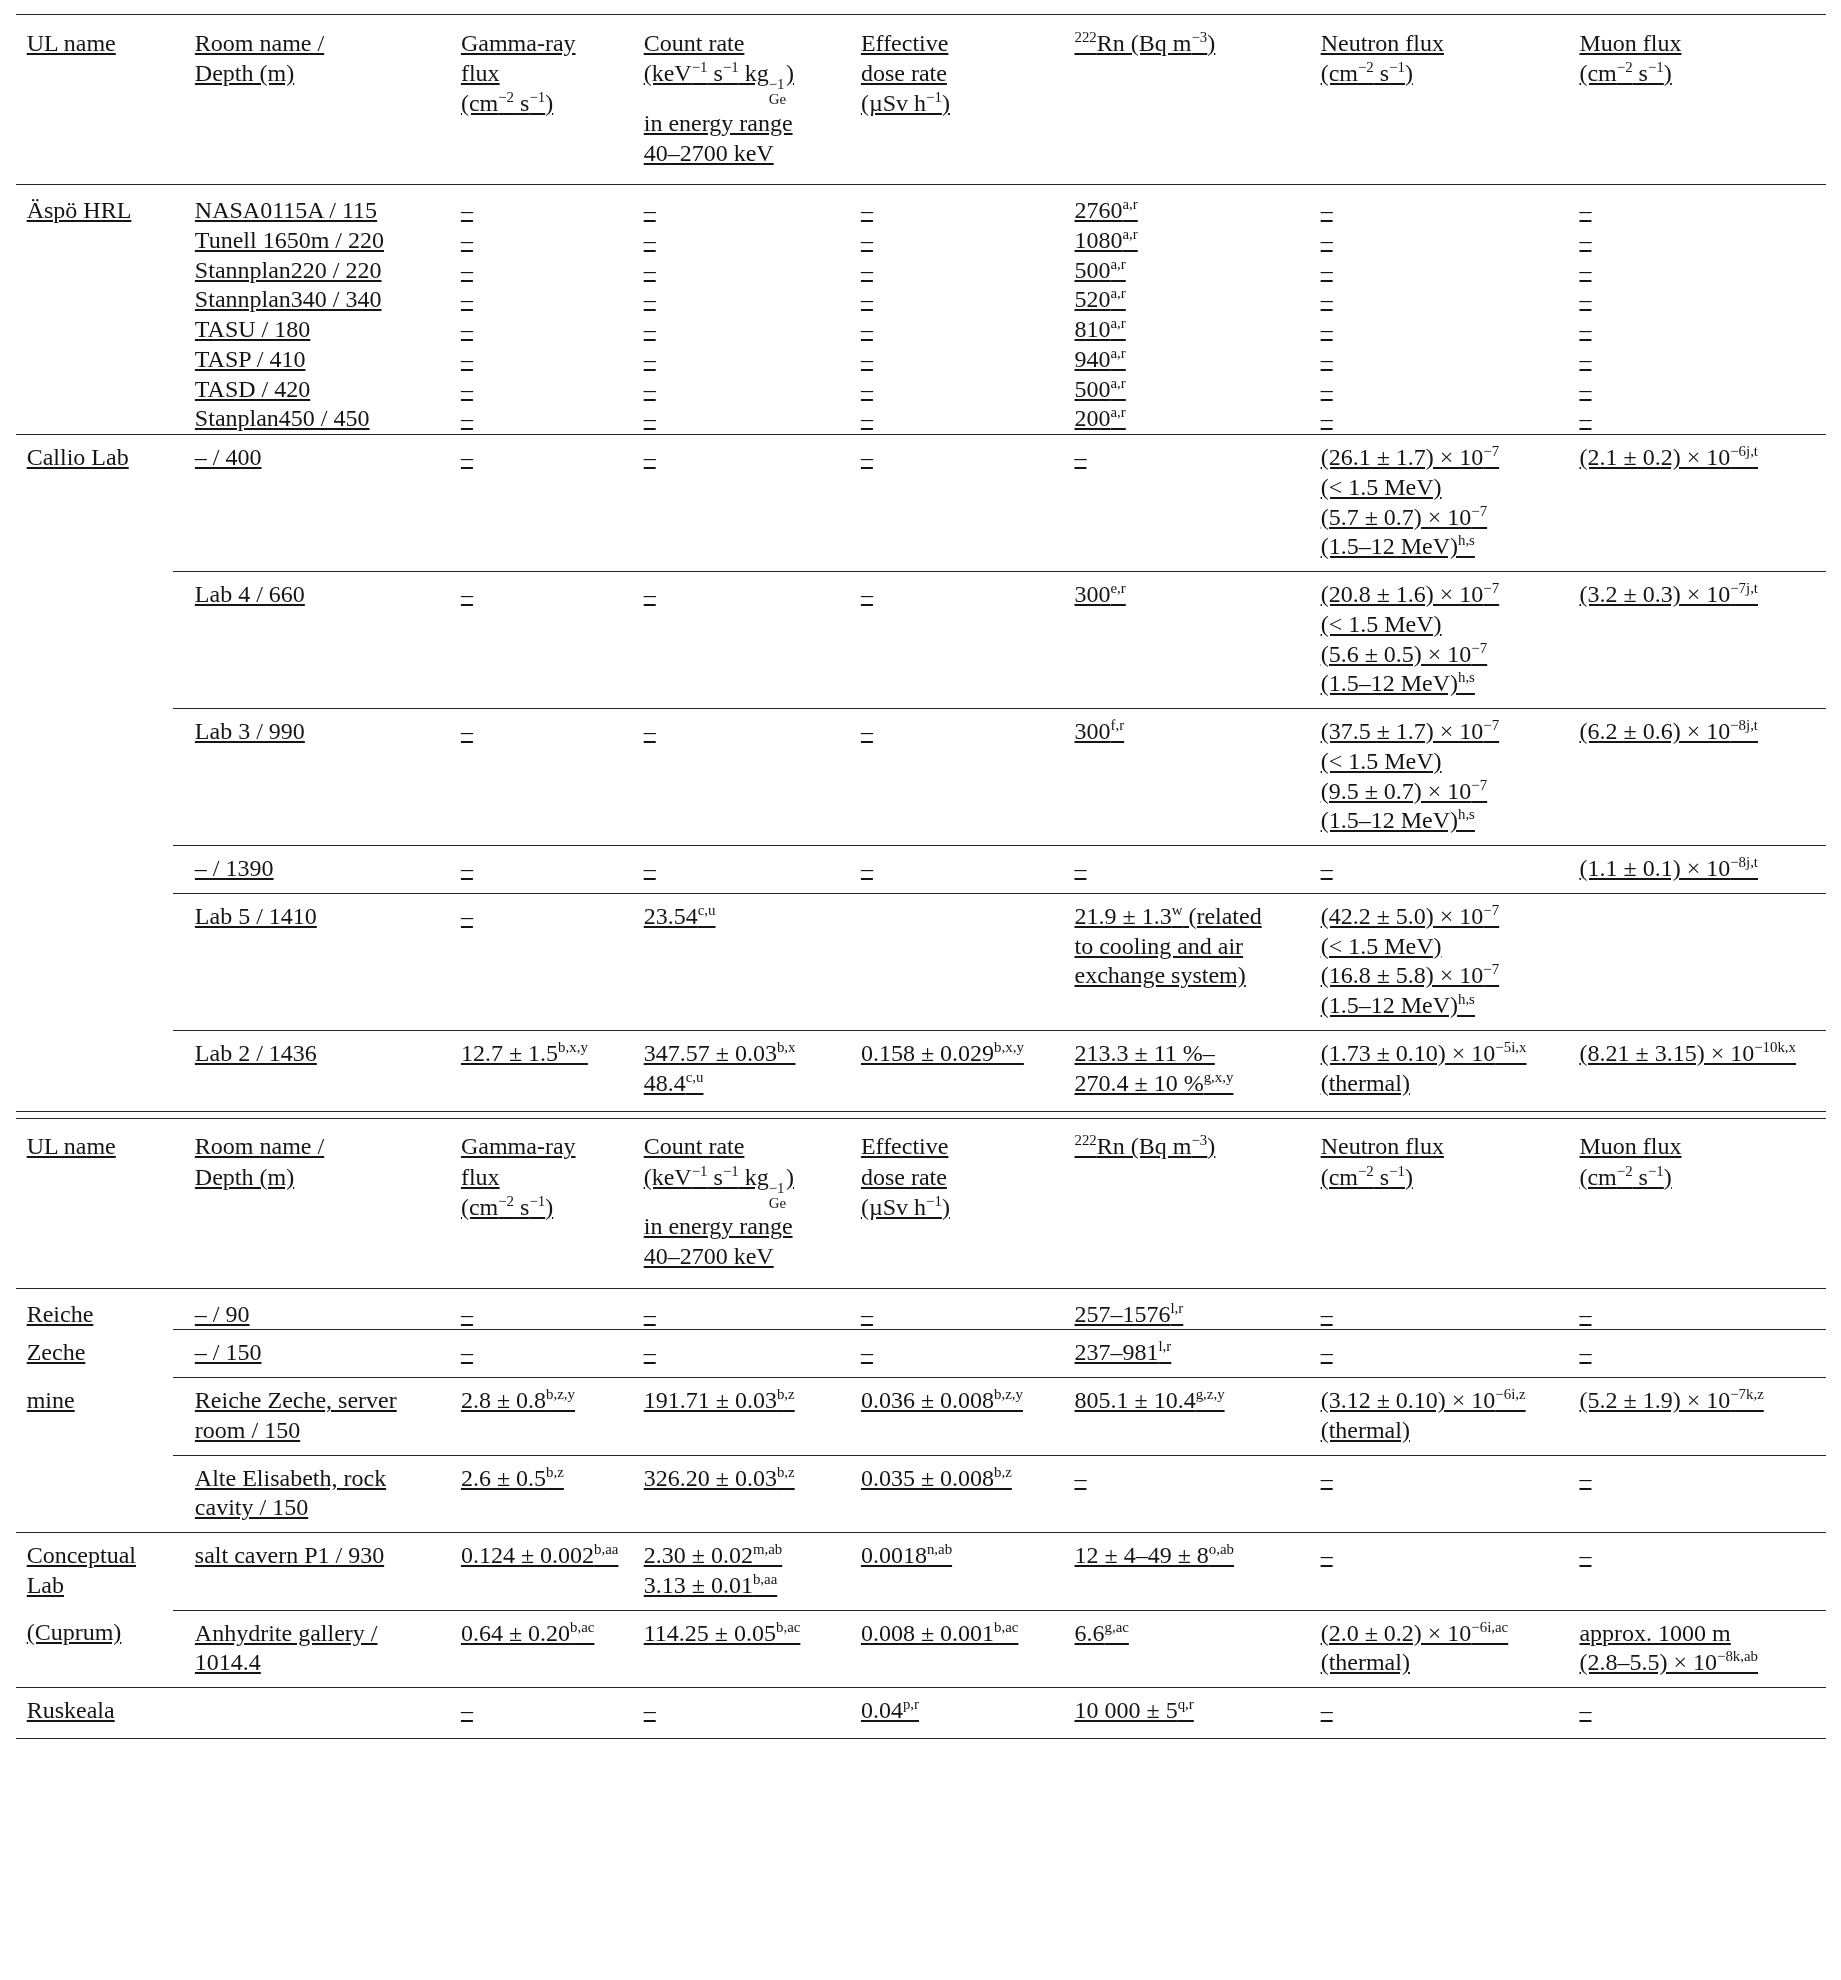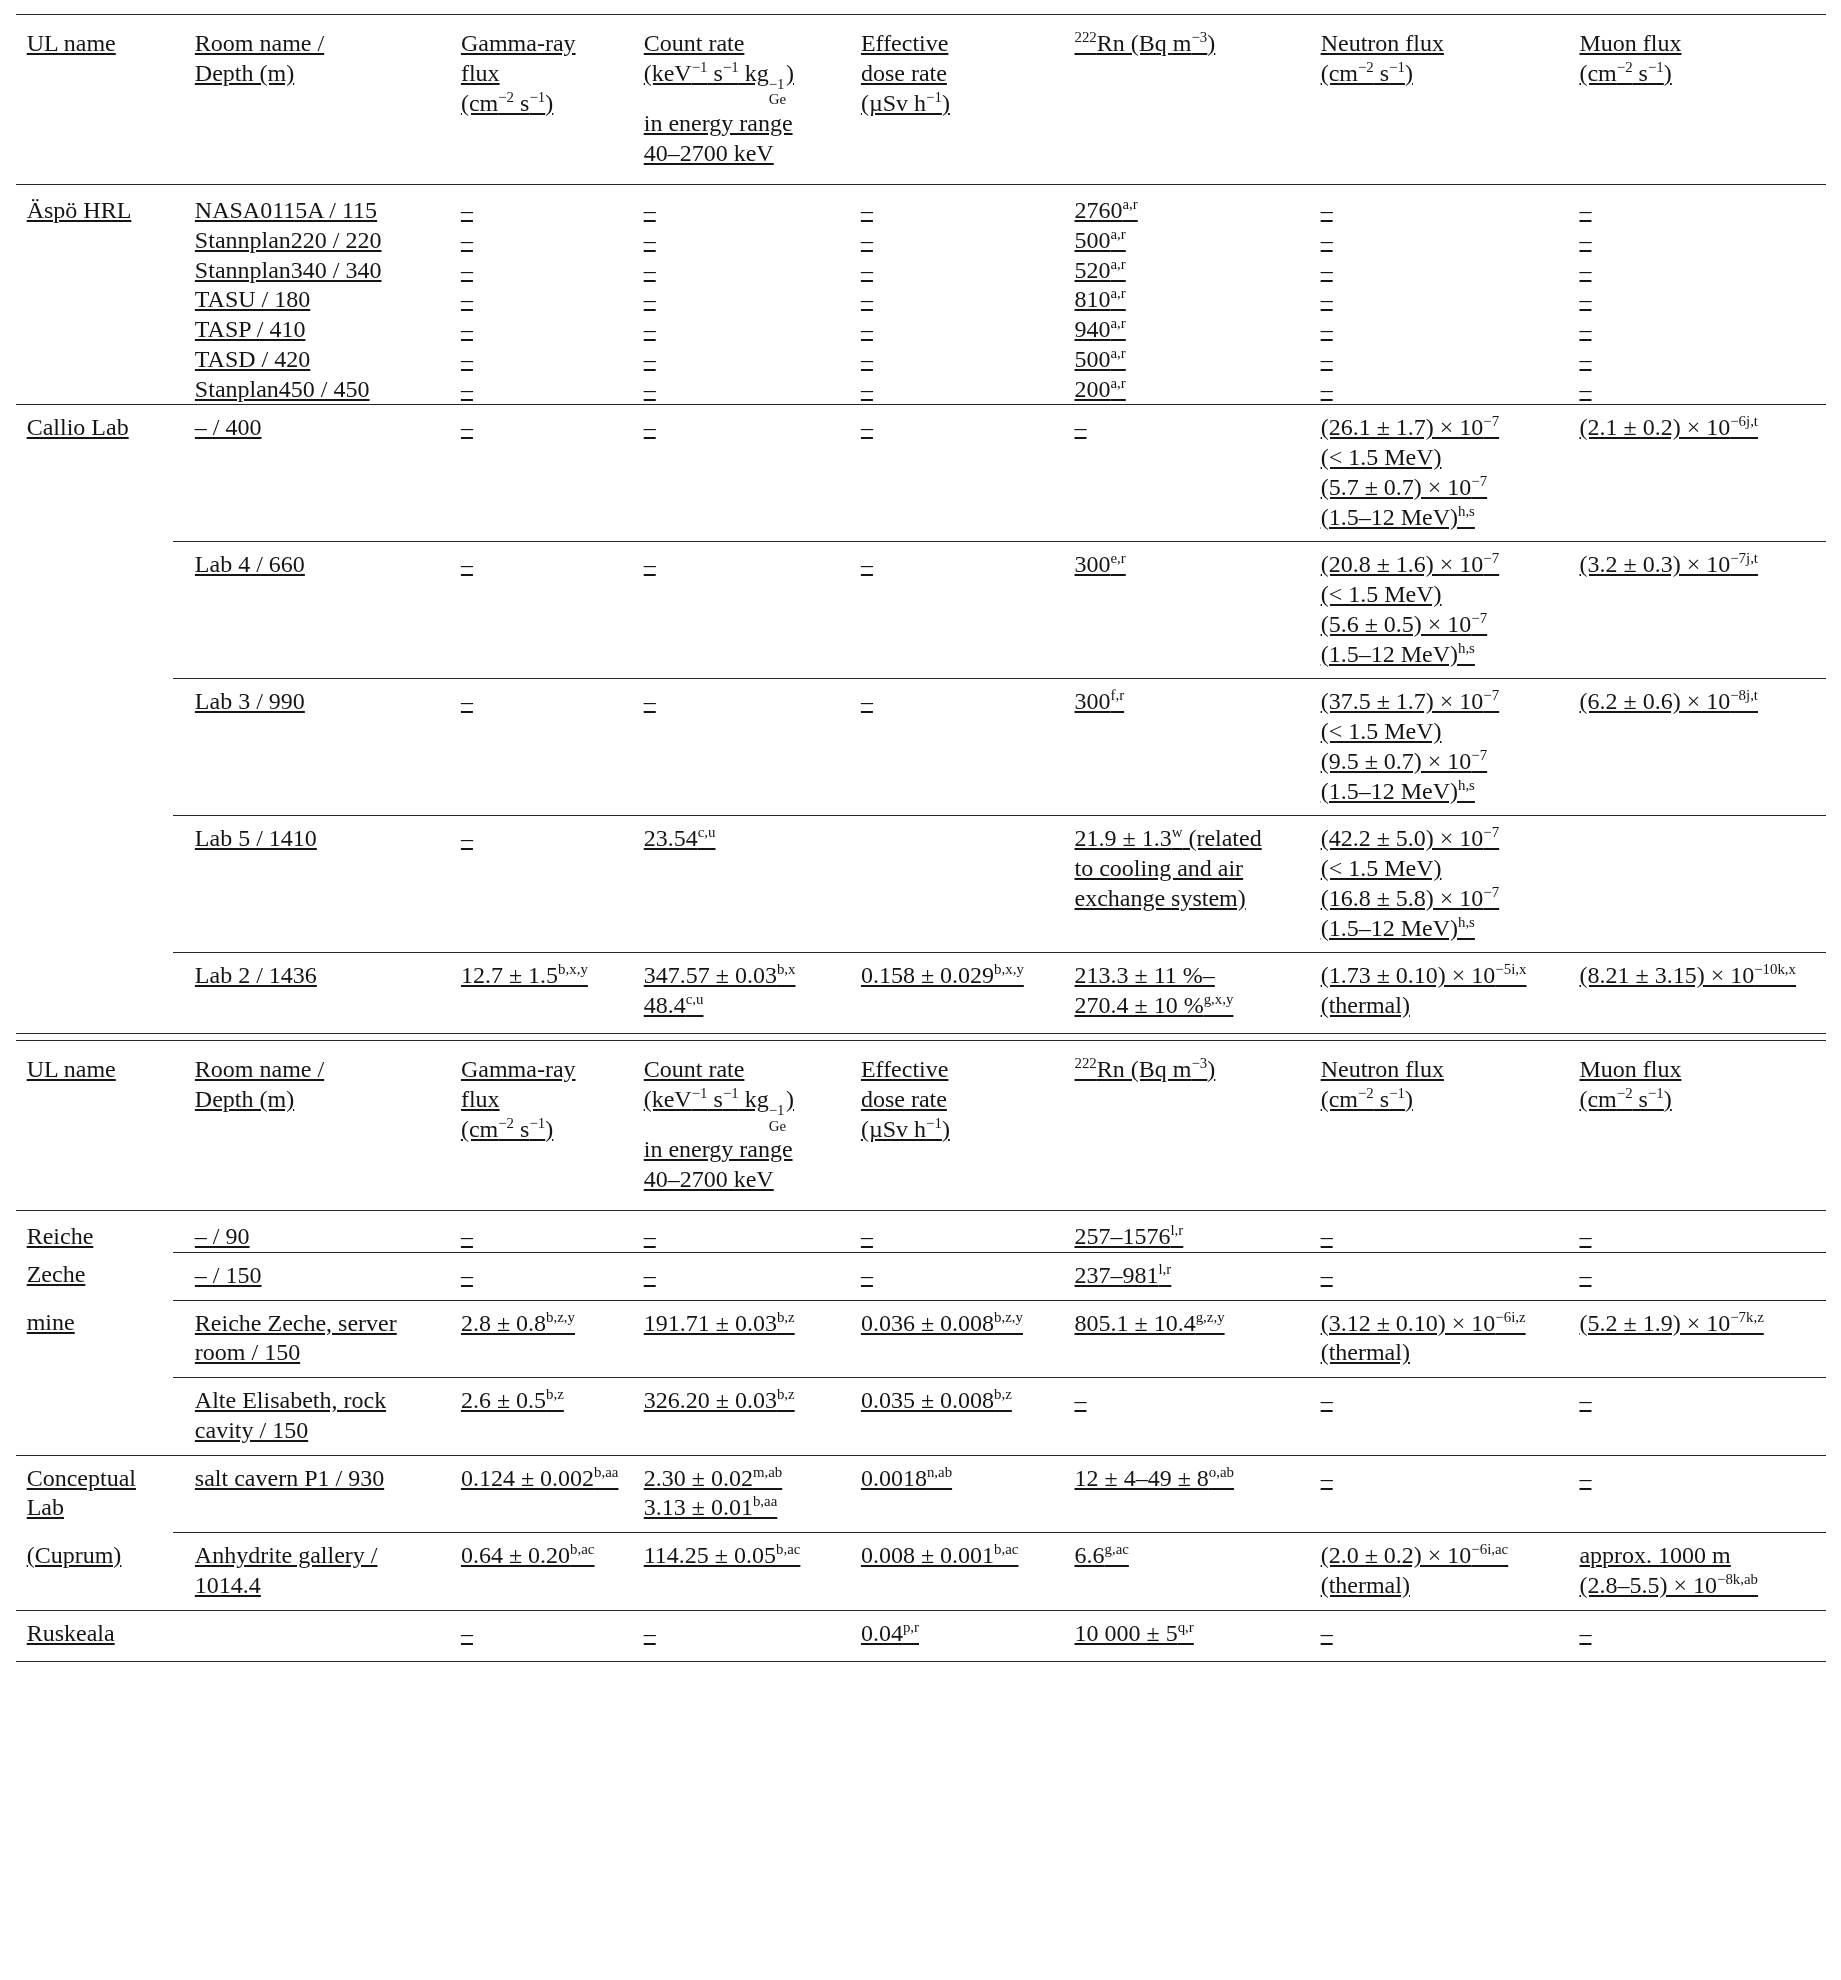--- a/index.html
+++ b/index.html
@@ -104,20 +104,30 @@
           <td data-name="room-depth-cell">NASA0115A / 115</td>
           <td data-name="gamma-flux-cell">–</td>
           <td data-name="count-rate-cell">–</td>
           <td data-name="dose-rate-cell">–</td>
           <td data-name="radon-cell">2760<sup>a,r</sup></td>
           <td data-name="neutron-flux-cell">–</td>
           <td data-name="muon-flux-cell">–</td>
         </tr>
         <tr class="rule-none" data-name="table-row">
           <td data-name="ul-name-cell"></td>
+          <td data-name="room-depth-cell">Tunell 1650m / 220</td>
+          <td data-name="gamma-flux-cell">–</td>
+          <td data-name="count-rate-cell">–</td>
+          <td data-name="dose-rate-cell">–</td>
+          <td data-name="radon-cell">1080<sup>a,r</sup></td>
+          <td data-name="neutron-flux-cell">–</td>
+          <td data-name="muon-flux-cell">–</td>
+        </tr>
+        <tr class="rule-none" data-name="table-row">
+          <td data-name="ul-name-cell"></td>
           <td data-name="room-depth-cell">Stannplan220 / 220</td>
           <td data-name="gamma-flux-cell">–</td>
           <td data-name="count-rate-cell">–</td>
           <td data-name="dose-rate-cell">–</td>
           <td data-name="radon-cell">500<sup>a,r</sup></td>
           <td data-name="neutron-flux-cell">–</td>
           <td data-name="muon-flux-cell">–</td>
         </tr>
         <tr class="rule-none" data-name="table-row">
           <td data-name="ul-name-cell"></td>
@@ -191,20 +201,30 @@
         </tr>
         <tr class="rule-partial" data-name="table-row">
           <td data-name="ul-name-cell"></td>
           <td data-name="room-depth-cell">Lab 3 / 990</td>
           <td data-name="gamma-flux-cell">–</td>
           <td data-name="count-rate-cell">–</td>
           <td data-name="dose-rate-cell">–</td>
           <td data-name="radon-cell">300<sup>f,r</sup></td>
           <td data-name="neutron-flux-cell">(37.5 ± 1.7) × 10<sup>−7</sup><br>(&lt; 1.5 MeV)<br>(9.5 ± 0.7) × 10<sup>−7</sup><br>(1.5–12 MeV)<sup>h,s</sup></td>
           <td data-name="muon-flux-cell">(6.2 ± 0.6) × 10<sup>−8j,t</sup></td>
+        </tr>
+        <tr class="rule-partial" data-name="table-row">
+          <td data-name="ul-name-cell"></td>
+          <td data-name="room-depth-cell">– / 1390</td>
+          <td data-name="gamma-flux-cell">–</td>
+          <td data-name="count-rate-cell">–</td>
+          <td data-name="dose-rate-cell">–</td>
+          <td data-name="radon-cell">–</td>
+          <td data-name="neutron-flux-cell">–</td>
+          <td data-name="muon-flux-cell">(1.1 ± 0.1) × 10<sup>−8j,t</sup></td>
         </tr>
         <tr class="rule-partial" data-name="table-row">
           <td data-name="ul-name-cell"></td>
           <td data-name="room-depth-cell">Lab 5 / 1410</td>
           <td data-name="gamma-flux-cell">–</td>
           <td data-name="count-rate-cell">23.54<sup>c,u</sup></td>
           <td data-name="dose-rate-cell"></td>
           <td data-name="radon-cell">21.9 ± 1.3<sup>w</sup> (related<br>to cooling and air<br>exchange system)</td>
           <td data-name="neutron-flux-cell">(42.2 ± 5.0) × 10<sup>−7</sup><br>(&lt; 1.5 MeV)<br>(16.8 ± 5.8) × 10<sup>−7</sup><br>(1.5–12 MeV)<sup>h,s</sup></td>
           <td data-name="muon-flux-cell"></td>

